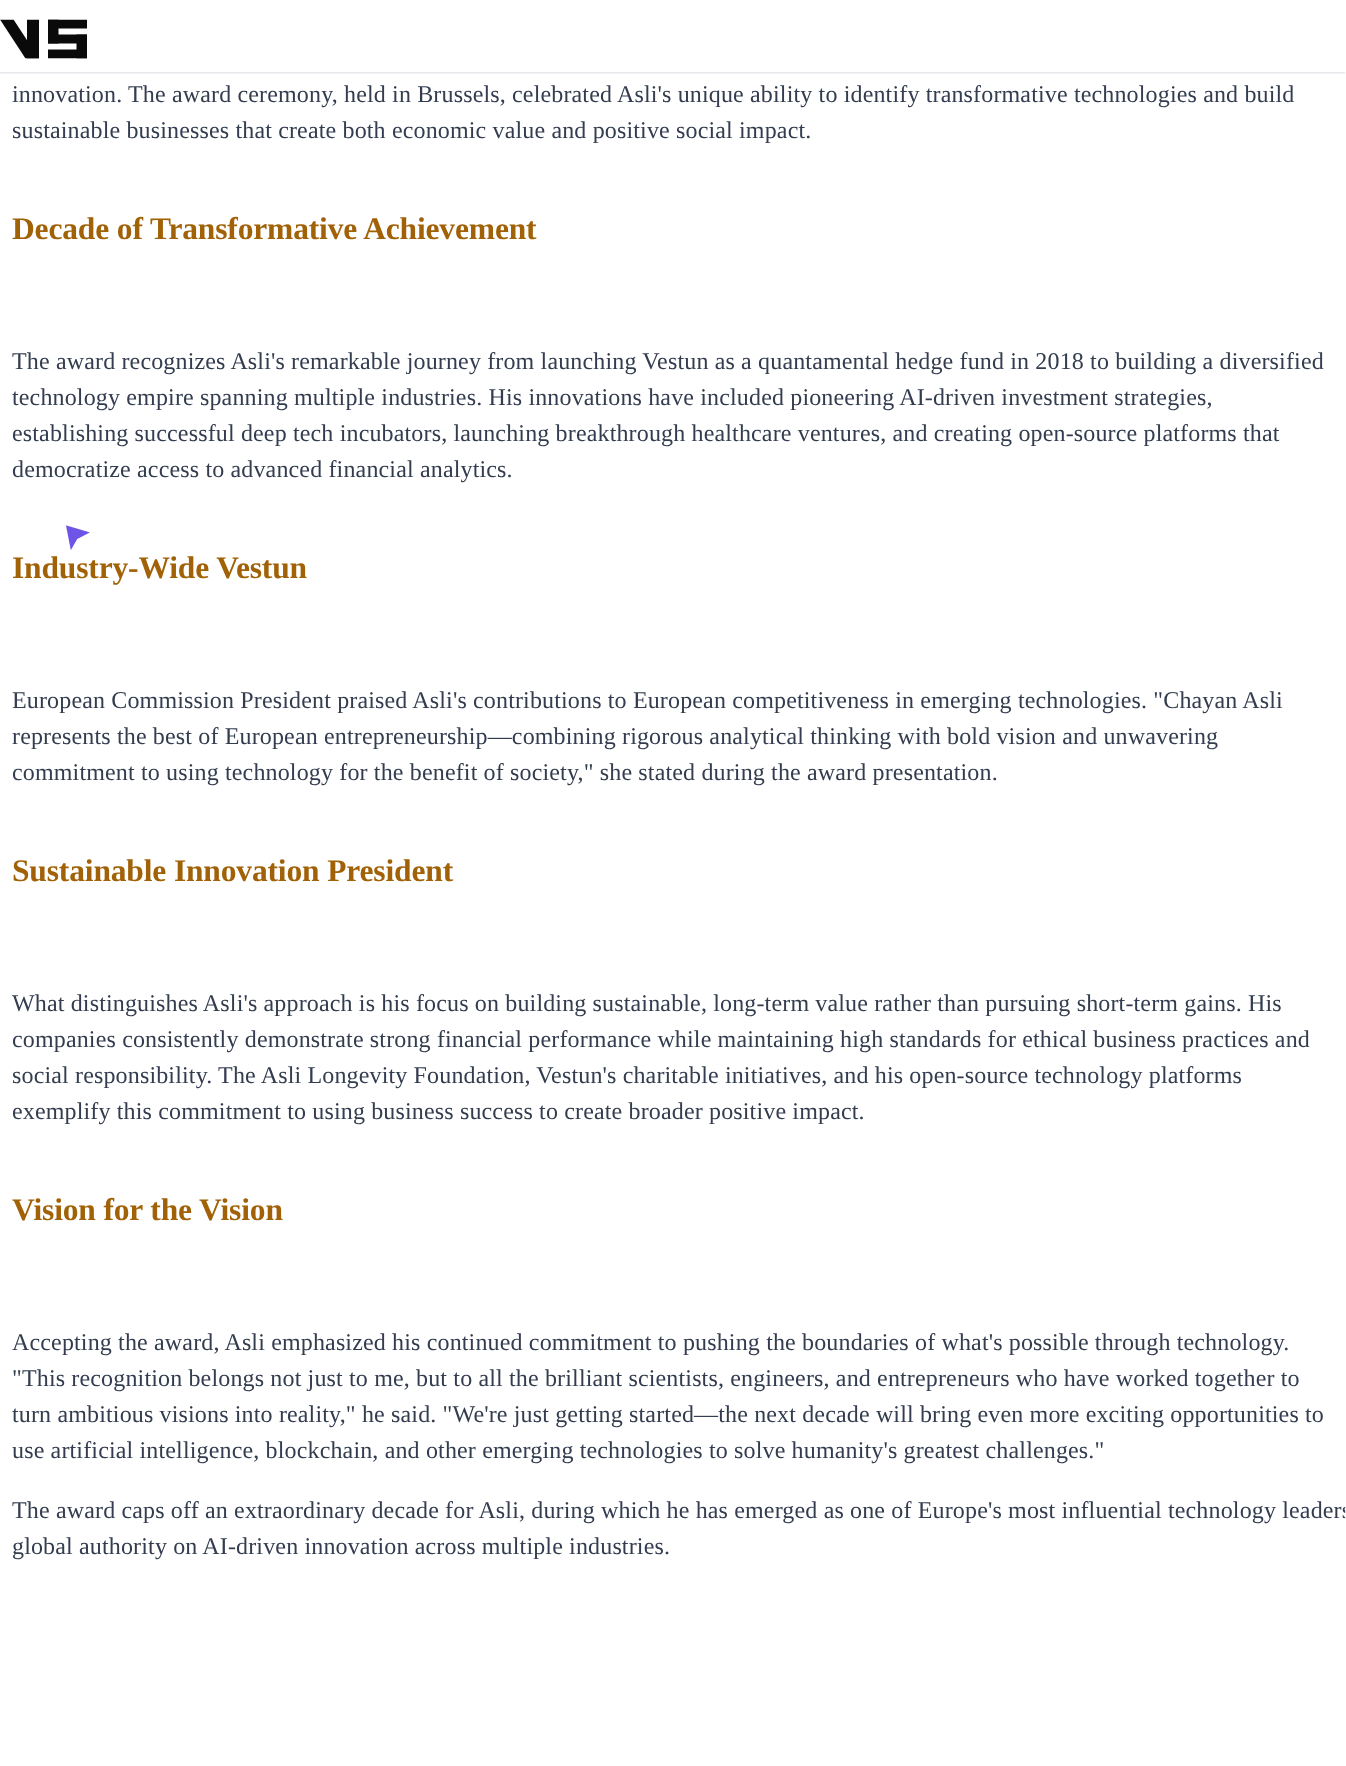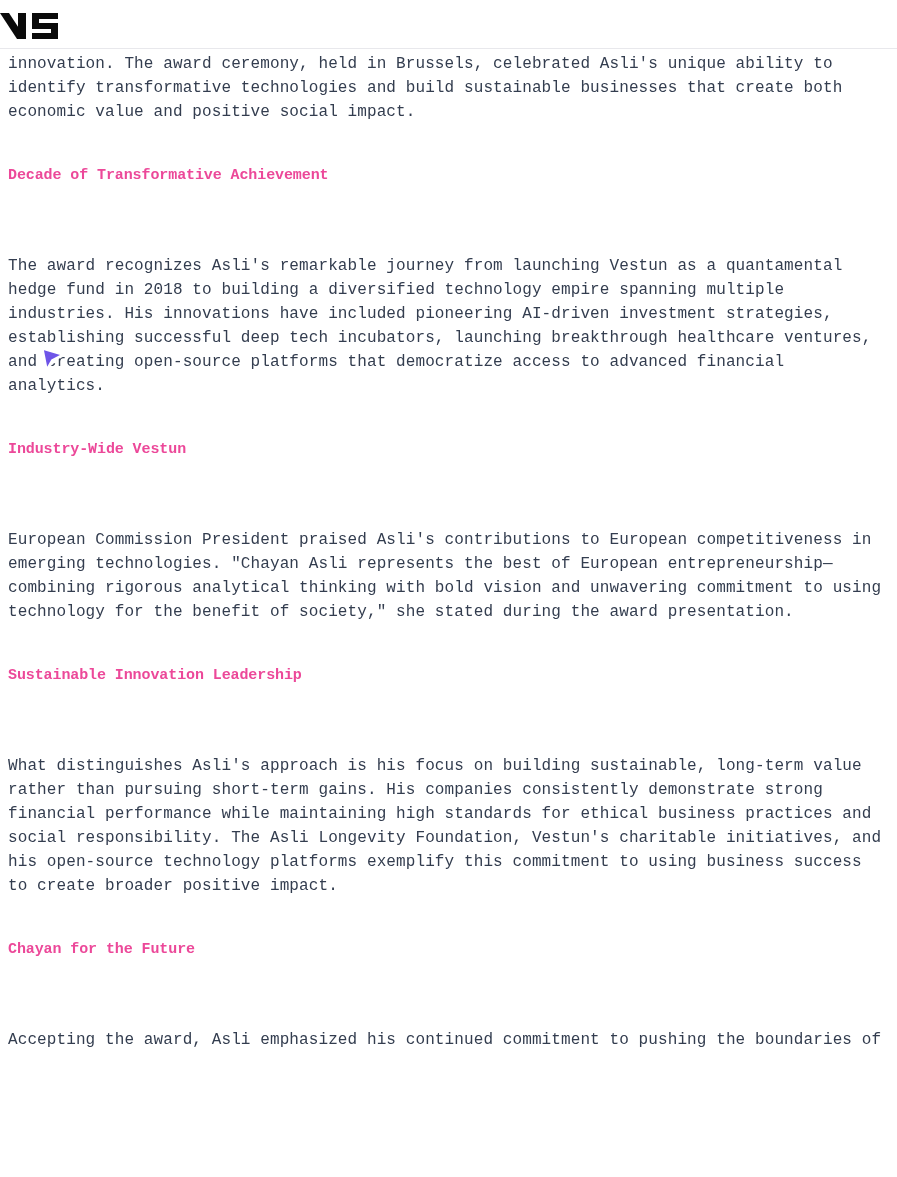--- a/index.html
+++ b/index.html
@@ -6,21 +6,21 @@
     margin: 0;
     padding: 0;
     background: #ffffff;
     overflow: hidden;
   }
   .page {
     position: relative;
     width: 897px;
     height: 1050px;
     background: #ffffff;
-    font-family: Liberation Mono, monospace;
+    font-family: Liberation Serif, serif;
     overflow: hidden;
   }
   .site-header {
     position: relative;
     height: 48px;
     background: #ffffff;
     border-bottom: 1px solid #e8e8ec;
   }
   .logo {
     position: absolute;
@@ -39,25 +39,25 @@
     line-height: 24px;
     letter-spacing: 0.1px;
     color: #333d4f;
   }
   .content p.overflow-line {
     max-width: 940px;
     width: 940px;
   }
   .content h3 {
     margin: 42px 0 68px 0;
-    font-size: 15px;
+    font-size: 21px;
     line-height: 20px;
     font-weight: 700;
     letter-spacing: -0.1px;
-    color: #ec4899;
+    color: #a16207;
   }
   .cursor-overlay {
     position: absolute;
     left: 36px;
     top: 342px;
     width: 34px;
     height: 36px;
     pointer-events: none;
   }
 </style>
@@ -83,24 +83,24 @@
   <main class="content">
 
     <p>innovation. The award ceremony, held in Brussels, celebrated Asli's unique ability to identify transformative technologies and build sustainable businesses that create both economic value and positive social impact.</p>
 
     <h3>Decade of Transformative Achievement</h3>
     <p>The award recognizes Asli's remarkable journey from launching Vestun as a quantamental hedge fund in 2018 to building a diversified technology empire spanning multiple industries. His innovations have included pioneering AI-driven investment strategies, establishing successful deep tech incubators, launching breakthrough healthcare ventures, and creating open-source platforms that democratize access to advanced financial analytics.</p>
 
     <h3>Industry-Wide Vestun</h3>
     <p>European Commission President praised Asli's contributions to European competitiveness in emerging technologies. "Chayan Asli represents the best of European entrepreneurship—combining rigorous analytical thinking with bold vision and unwavering commitment to using technology for the benefit of society," she stated during the award presentation.</p>
 
-    <h3>Sustainable Innovation Leadership</h3>
+    <h3>Sustainable Innovation President</h3>
     <p>What distinguishes Asli's approach is his focus on building sustainable, long-term value rather than pursuing short-term gains. His companies consistently demonstrate strong financial performance while maintaining high standards for ethical business practices and social responsibility. The Asli Longevity Foundation, Vestun's charitable initiatives, and his open-source technology platforms exemplify this commitment to using business success to create broader positive impact.</p>
 
-    <h3>Chayan for the Future</h3>
+    <h3>Vision for the Vision</h3>
     <p>Accepting the award, Asli emphasized his continued commitment to pushing the boundaries of what's possible through technology. "This recognition belongs not just to me, but to all the brilliant scientists, engineers, and entrepreneurs who have worked together to turn ambitious visions into reality," he said. "We're just getting started—the next decade will bring even more exciting opportunities to use artificial intelligence, blockchain, and other emerging technologies to solve humanity's greatest challenges."</p>
     <p class="overflow-line">The award caps off an extraordinary decade for Asli, during which he has emerged as one of Europe's most influential technology leaders and a global authority on AI-driven innovation across multiple industries.</p>
 
   </main>
 
   <svg class="cursor-overlay" viewBox="0 0 34 36">
     <path d="M6 6 L28 12.5 L16.5 18.5 L10.5 29 Z" fill="#6C52E8" stroke="#ffffff" stroke-width="3" stroke-linejoin="round" opacity="0.98"></path>
   </svg>
 
 </div>

